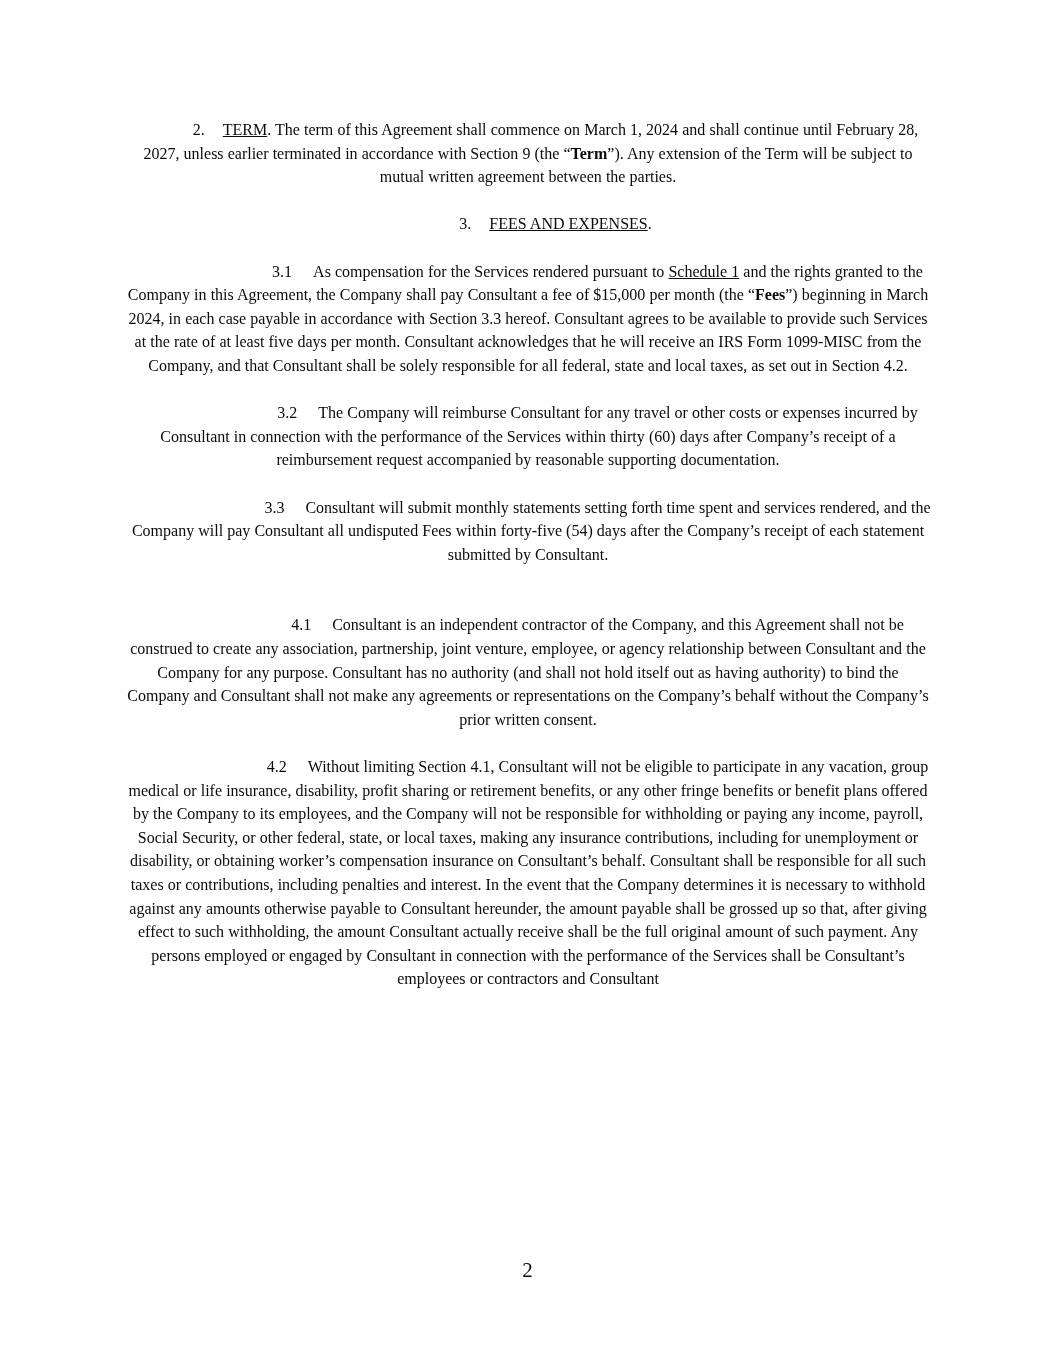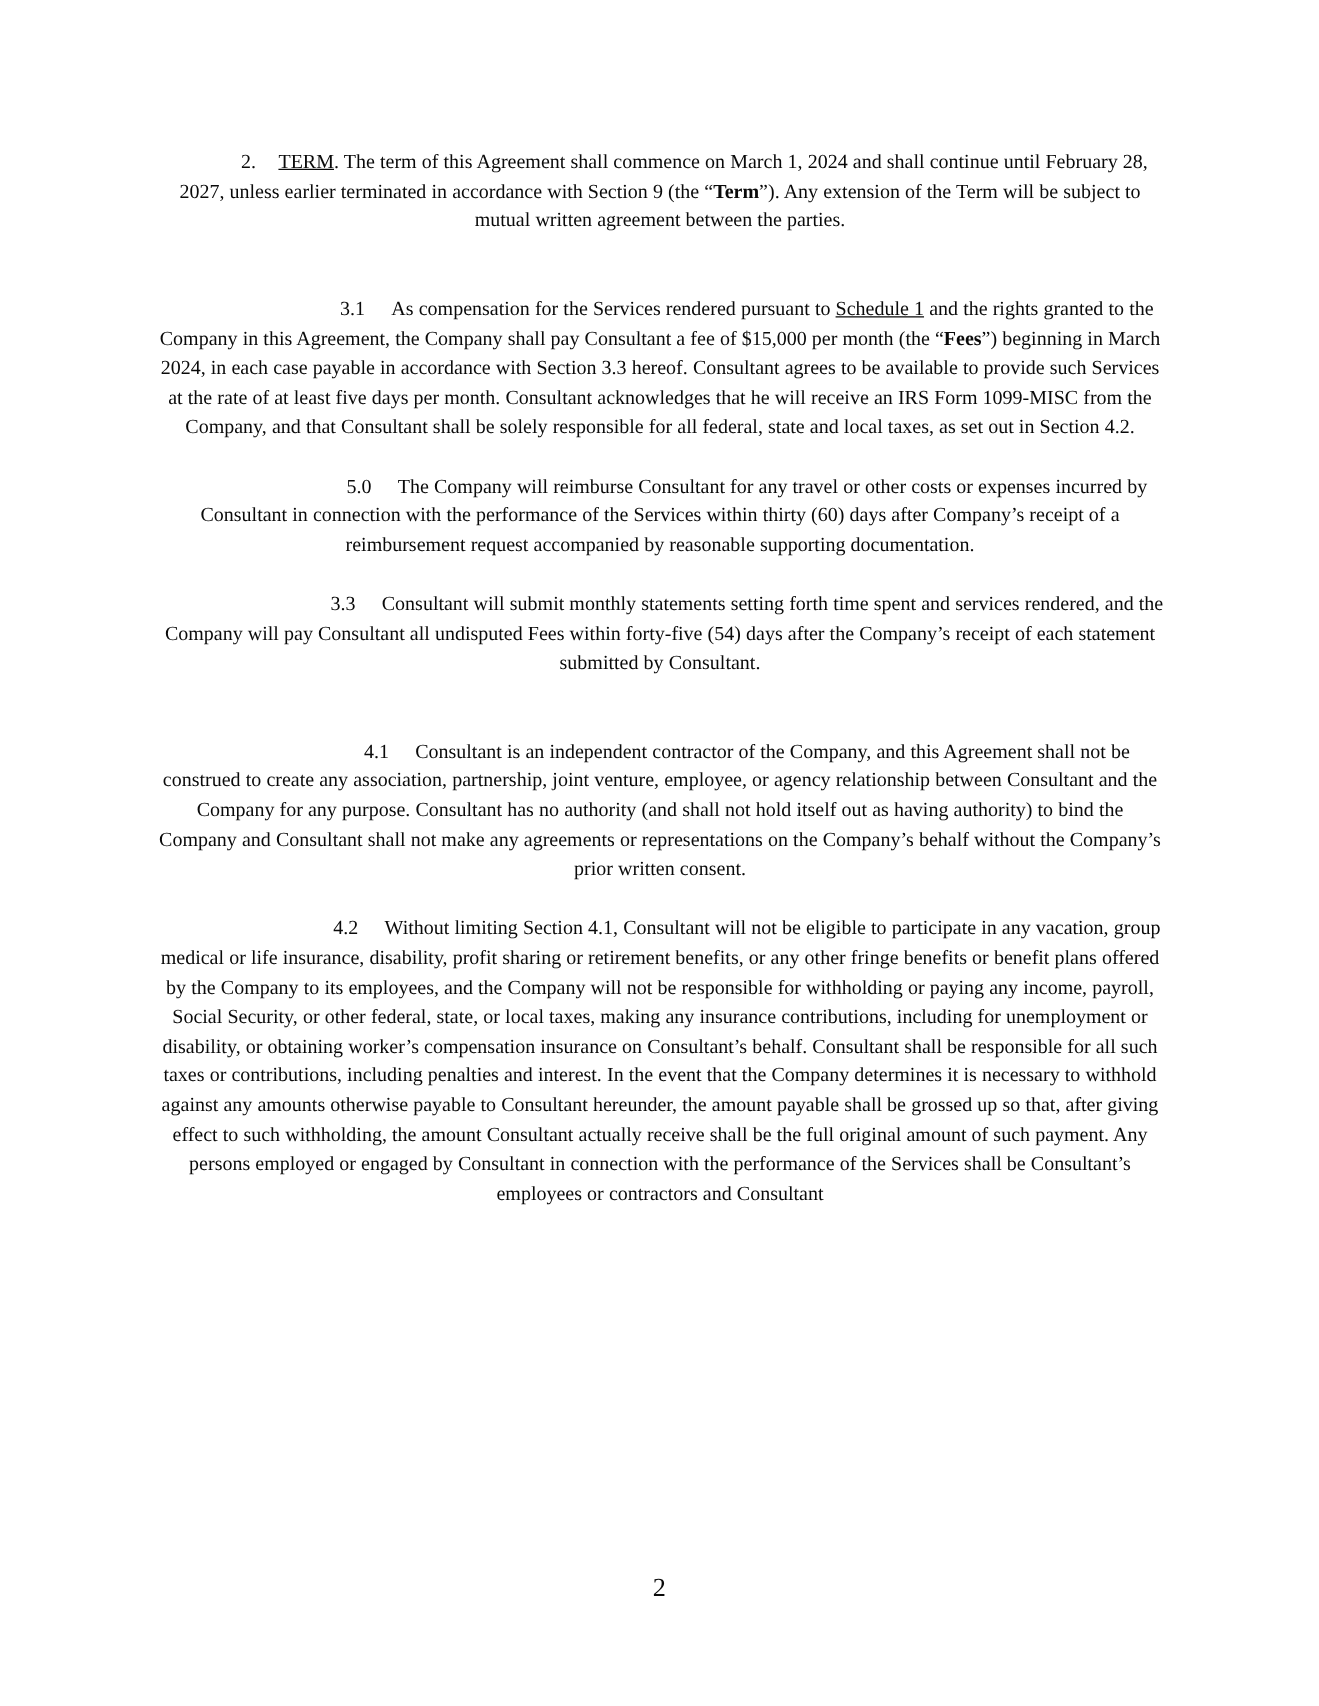--- a/index.html
+++ b/index.html
@@ -66,28 +66,29 @@
 <body>
 
 <div class="page">
 
   <div class="content">
 
     <p class="para"><span class="num-1">2.</span><span class="u">TERM</span><span>. The term of this Agreement shall commence on March 1, 2024 and shall continue until February 28, 2027, unless earlier terminated in accordance with Section 9 (the “</span><span class="b">Term</span><span>”).  Any extension of the Term will be subject to mutual written agreement between the parties.</span></p>
 
     <div class="gap-para"></div>
 
+    <p class="para"><span class="num-1">3.</span><span class="u">FEES AND EXPENSES</span><span>.</span></p>
 
     <div class="gap-para"></div>
 
     <p class="para"><span class="num-2">3.1</span><span>As compensation for the Services rendered pursuant to </span><span class="u">Schedule 1</span><span> and the rights granted to the Company in this Agreement, the Company shall pay Consultant a fee of $15,000 per month (the “</span><span class="b">Fees</span><span>”) beginning in March 2024, in each case payable in accordance with Section 3.3 hereof.  Consultant agrees to be available to provide such Services at the rate of at least five days per month.  Consultant acknowledges that he will receive an IRS Form 1099-MISC from the Company, and that Consultant shall be solely responsible for all federal, state and local taxes, as set out in Section 4.2.</span></p>
 
     <div class="gap-para"></div>
 
-    <p class="para"><span class="num-2">5.0</span><span>The Company will reimburse Consultant for any travel or other costs or expenses incurred by Consultant in connection with the performance of the Services within thirty (60) days after Company’s receipt of a reimbursement request accompanied by reasonable supporting documentation.</span></p>
+    <p class="para"><span class="num-2">3.2</span><span>The Company will reimburse Consultant for any travel or other costs or expenses incurred by Consultant in connection with the performance of the Services within thirty (60) days after Company’s receipt of a reimbursement request accompanied by reasonable supporting documentation.</span></p>
 
     <div class="gap-para"></div>
 
     <p class="para"><span class="num-2">3.3</span><span>Consultant will submit monthly statements setting forth time spent and services rendered, and the Company will pay Consultant all undisputed Fees within forty-five (54) days after the Company’s receipt of each statement submitted by Consultant.</span></p>
 
     <div class="gap-para"></div>
 
 
     <div class="gap-para"></div>
 

